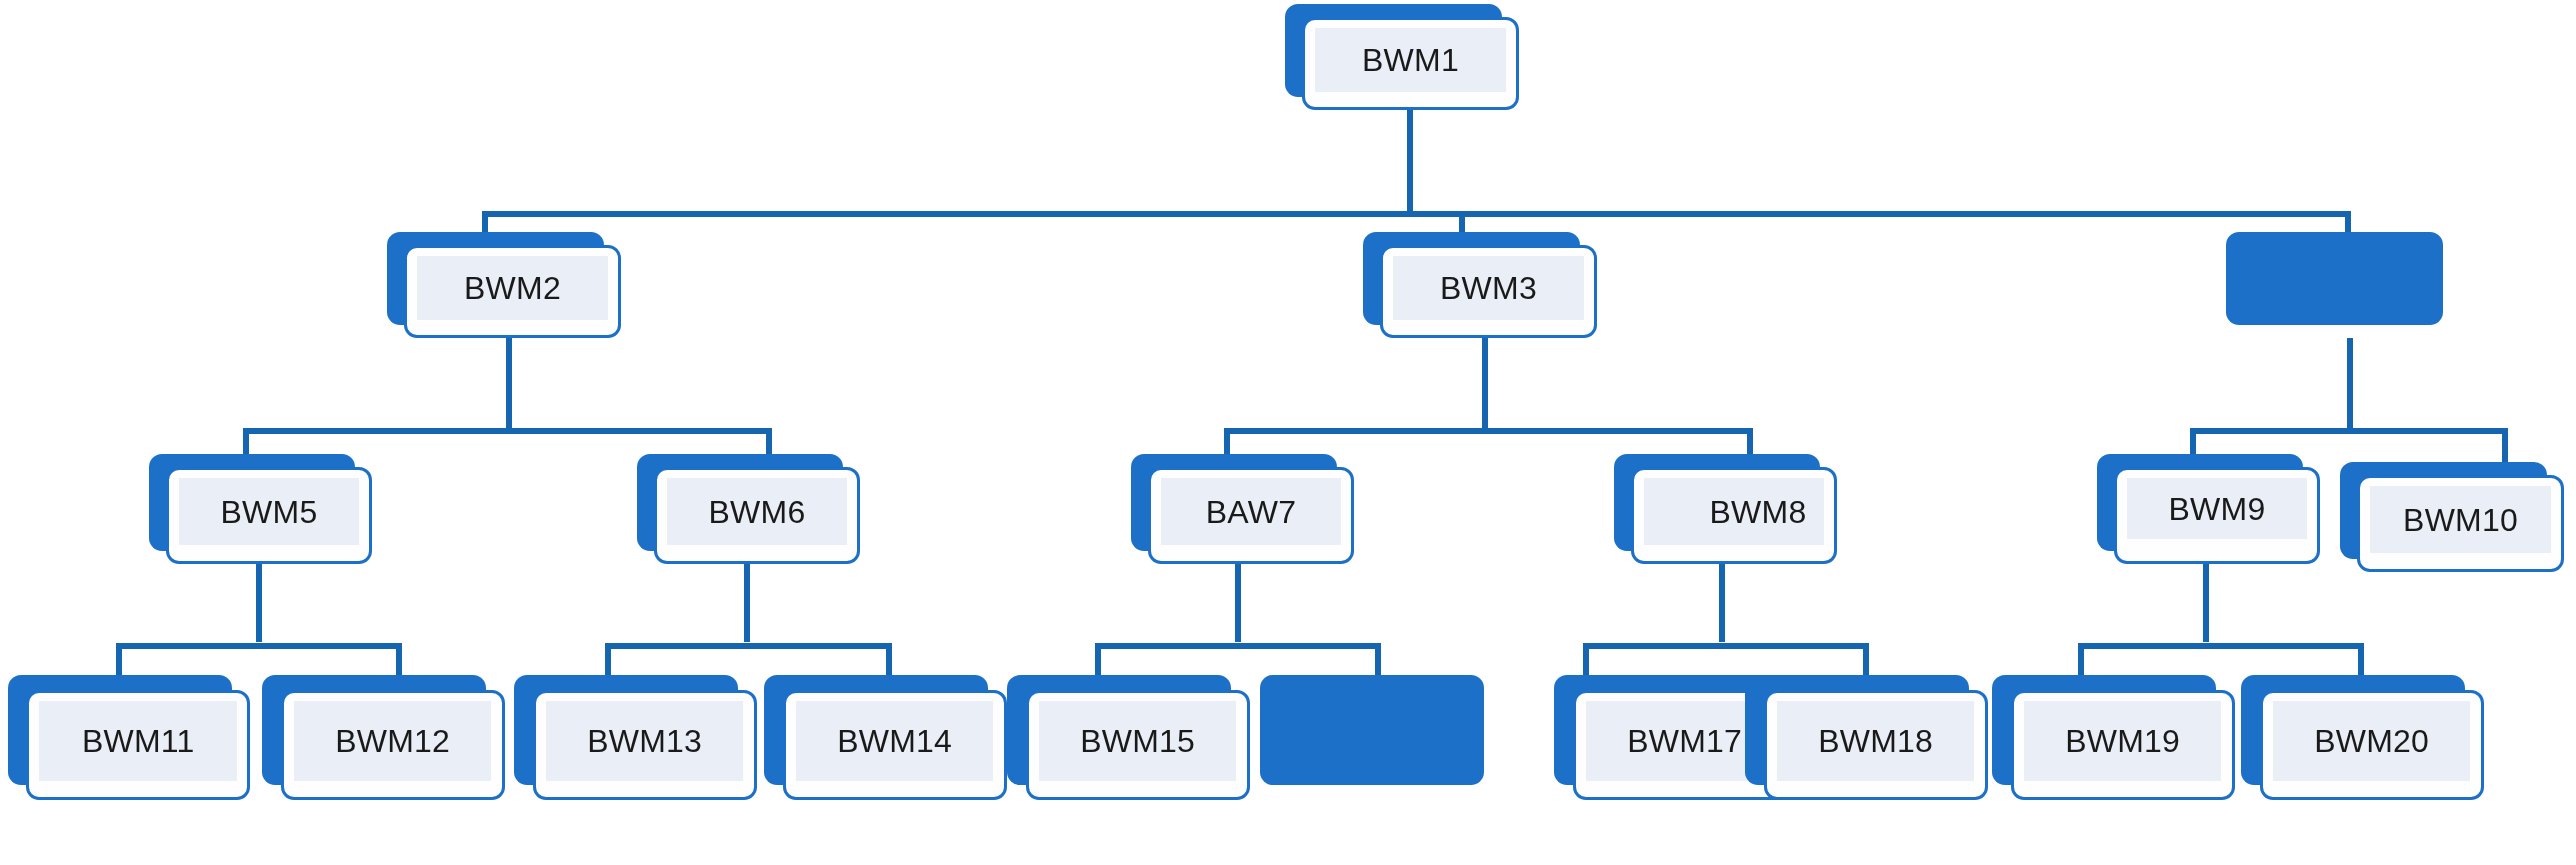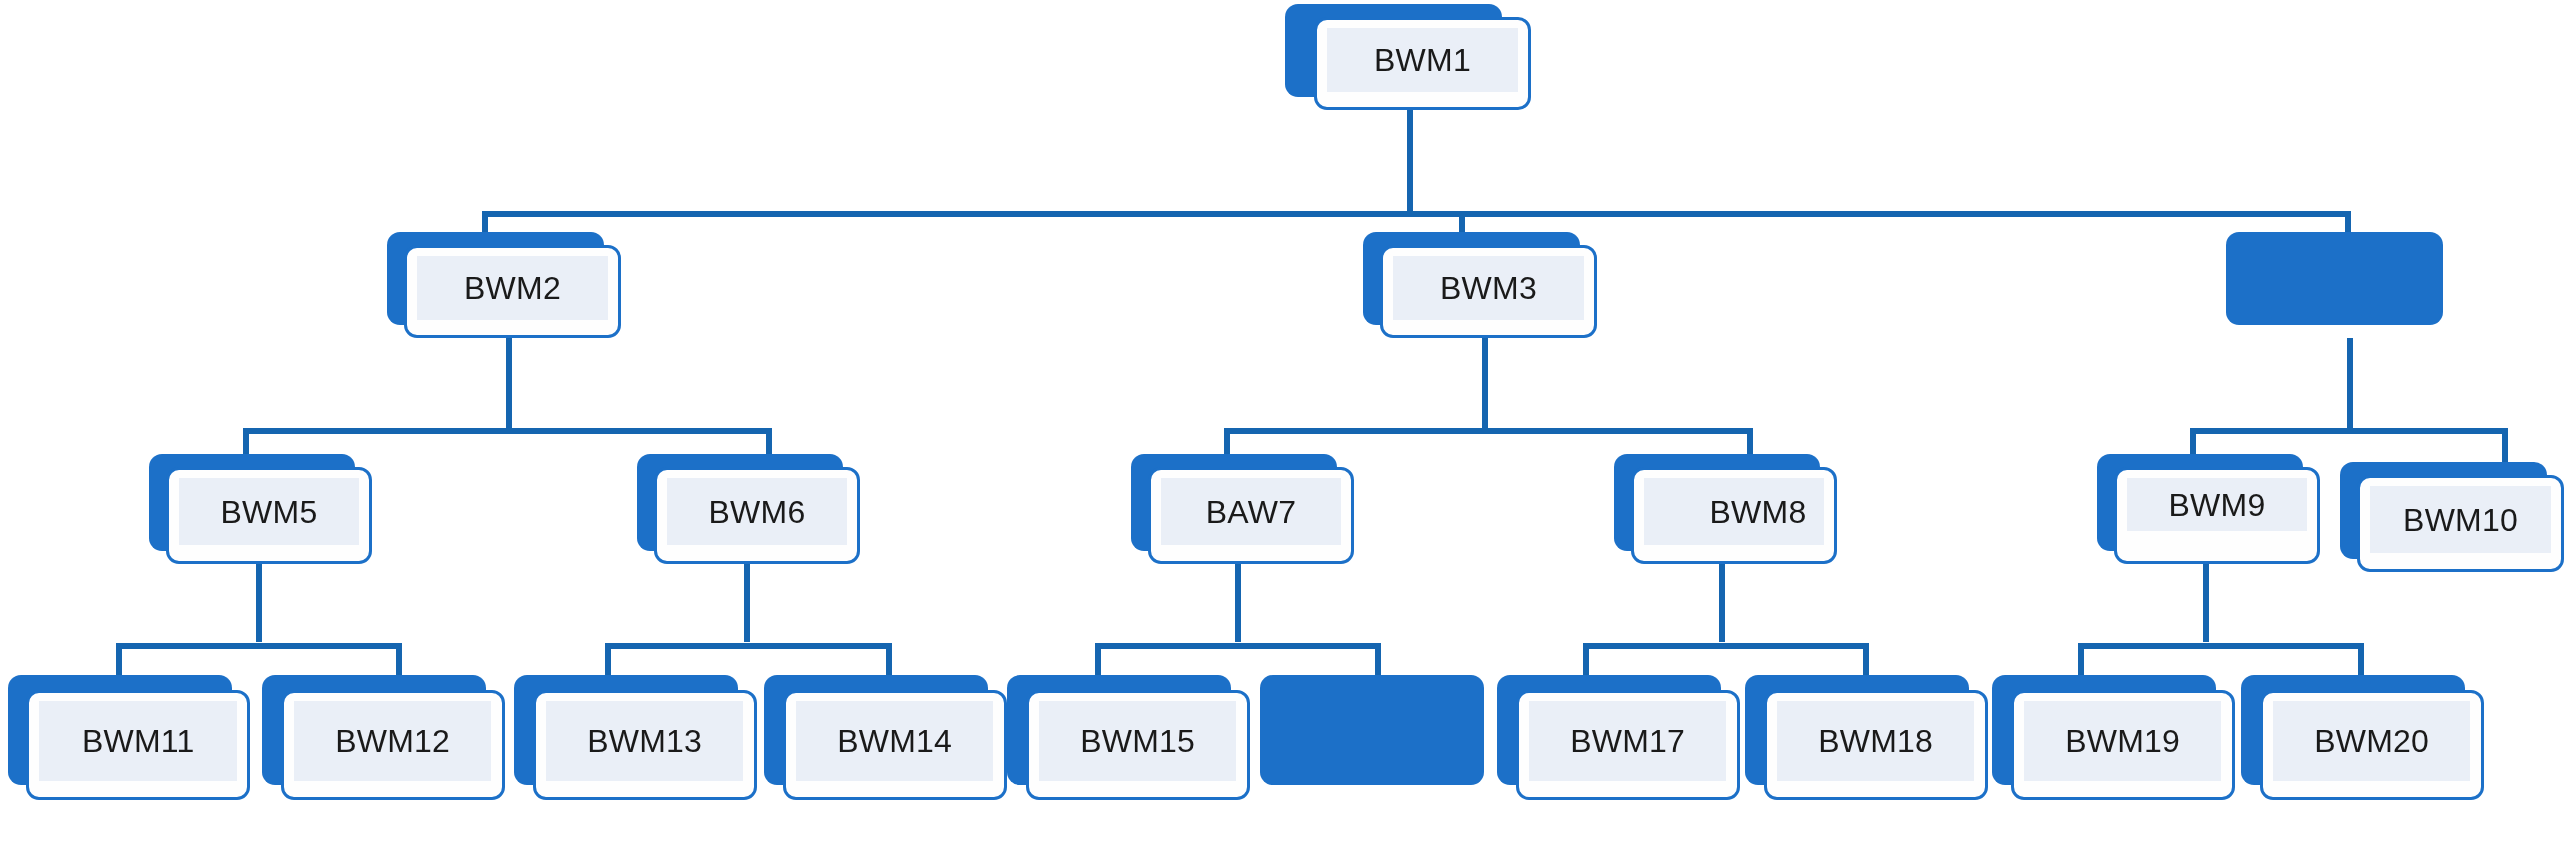--- a/index.html
+++ b/index.html
@@ -78,21 +78,21 @@
       <div class="conn" style="left: 1583px; top: 643px; width: 5.6px; height: 43px; background: rgb(21, 101, 176);"></div>
       <div class="conn" style="left: 1863px; top: 643px; width: 5.6px; height: 43px; background: rgb(21, 101, 176);"></div>
       <div class="conn" style="left: 2203px; top: 564px; width: 5.6px; height: 78px; background: rgb(21, 101, 176);"></div>
       <div class="conn" style="left: 2078px; top: 643px; width: 286px; height: 5.6px; background: rgb(21, 101, 176);"></div>
       <div class="conn" style="left: 2078px; top: 643px; width: 5.6px; height: 43px; background: rgb(21, 101, 176);"></div>
       <div class="conn" style="left: 2358px; top: 643px; width: 5.6px; height: 43px; background: rgb(21, 101, 176);"></div>
     </div>
   <div id="node-layer">
       <div class="node" style="left: 1285px; top: 3.7px; width: 234px; height: 107px;">
         <div class="shadow" style="width: 217px; height: 93px; background: rgb(28, 112, 200);"></div>
-        <div class="card" style="left: 29px; top: 13px; width: 217px; height: 93px; border-color: rgb(28, 112, 200); background: rgb(254, 254, 254);">
+        <div class="card" style="left: 17px; top: 13px; width: 217px; height: 93px; border-color: rgb(28, 112, 200); background: rgb(254, 254, 254);">
           <div class="inner" style="height: 64px; background: rgb(234, 239, 247);">
             <span class="label" style="color: rgb(26, 26, 26);">BWM1</span>
           </div>
         </div>
       </div>
       <div class="node" style="left: 387px; top: 232px; width: 234px; height: 107px;">
         <div class="shadow" style="width: 217px; height: 93px; background: rgb(28, 112, 200);"></div>
         <div class="card" style="left: 17px; top: 13px; width: 217px; height: 93px; border-color: rgb(28, 112, 200); background: rgb(254, 254, 254);">
           <div class="inner" style="height: 64px; background: rgb(234, 239, 247);">
             <span class="label" style="color: rgb(26, 26, 26);">BWM2</span>
@@ -138,21 +138,21 @@
         <div class="shadow" style="width: 206px; height: 97px; background: rgb(28, 112, 200);"></div>
         <div class="card" style="left: 17px; top: 13px; width: 206px; height: 97px; border-color: rgb(28, 112, 200); background: rgb(254, 254, 254);">
           <div class="inner" style="height: 67px; background: rgb(234, 239, 247);">
             <span class="label" style="color: rgb(26, 26, 26); margin-left: 48px;">BWM8</span>
           </div>
         </div>
       </div>
       <div class="node" style="left: 2097px; top: 454px; width: 222px; height: 110px;">
         <div class="shadow" style="width: 206px; height: 97px; background: rgb(28, 112, 200);"></div>
         <div class="card" style="left: 17px; top: 13px; width: 206px; height: 97px; border-color: rgb(28, 112, 200); background: rgb(254, 254, 254);">
-          <div class="inner" style="height: 53px; background: rgb(234, 239, 247); text-align: center;">
+          <div class="inner" style="height: 61px; background: rgb(234, 239, 247); text-align: center;">
             <span class="label" style="color: rgb(26, 26, 26);">BWM9</span>
           </div>
         </div>
       </div>
       <div class="node" style="left: 2340px; top: 462px; width: 224px; height: 110px;">
         <div class="shadow" style="width: 207px; height: 97px; background: rgb(28, 112, 200);"></div>
         <div class="card" style="left: 17px; top: 13px; width: 207px; height: 97px; border-color: rgb(28, 112, 200); background: rgb(254, 254, 254);">
           <div class="inner" style="height: 67px; background: rgb(234, 239, 247);">
             <span class="label" style="color: rgb(26, 26, 26);">BWM10</span>
           </div>
@@ -194,21 +194,21 @@
         <div class="shadow" style="width: 224px; height: 110px; background: rgb(28, 112, 200);"></div>
         <div class="card" style="left: 18.7px; top: 15px; width: 224px; height: 110px; border-color: rgb(28, 112, 200); background: rgb(254, 254, 254);">
           <div class="inner" style="height: 80px; background: rgb(234, 239, 247);">
             <span class="label" style="color: rgb(26, 26, 26);">BWM15</span>
           </div>
         </div>
       </div>
       <div class="node" style="left: 1260px; top: 675px; width: 243px; height: 125px;">
         <div class="shadow" style="width: 224px; height: 110px; background: rgb(28, 112, 200);"></div>
       </div>
-      <div class="node" style="left: 1497px; top: 675px; width: 243px; height: 125px;">
+      <div class="node" style="left: 1554px; top: 675px; width: 243px; height: 125px;">
         <div class="shadow" style="width: 224px; height: 110px; background: rgb(28, 112, 200);"></div>
         <div class="card" style="left: 18.7px; top: 15px; width: 224px; height: 110px; border-color: rgb(28, 112, 200); background: rgb(254, 254, 254);">
           <div class="inner" style="height: 80px; background: rgb(234, 239, 247);">
             <span class="label" style="color: rgb(26, 26, 26);">BWM17</span>
           </div>
         </div>
       </div>
       <div class="node" style="left: 1745px; top: 675px; width: 243px; height: 125px;">
         <div class="shadow" style="width: 224px; height: 110px; background: rgb(28, 112, 200);"></div>
         <div class="card" style="left: 18.7px; top: 15px; width: 224px; height: 110px; border-color: rgb(28, 112, 200); background: rgb(254, 254, 254);">

